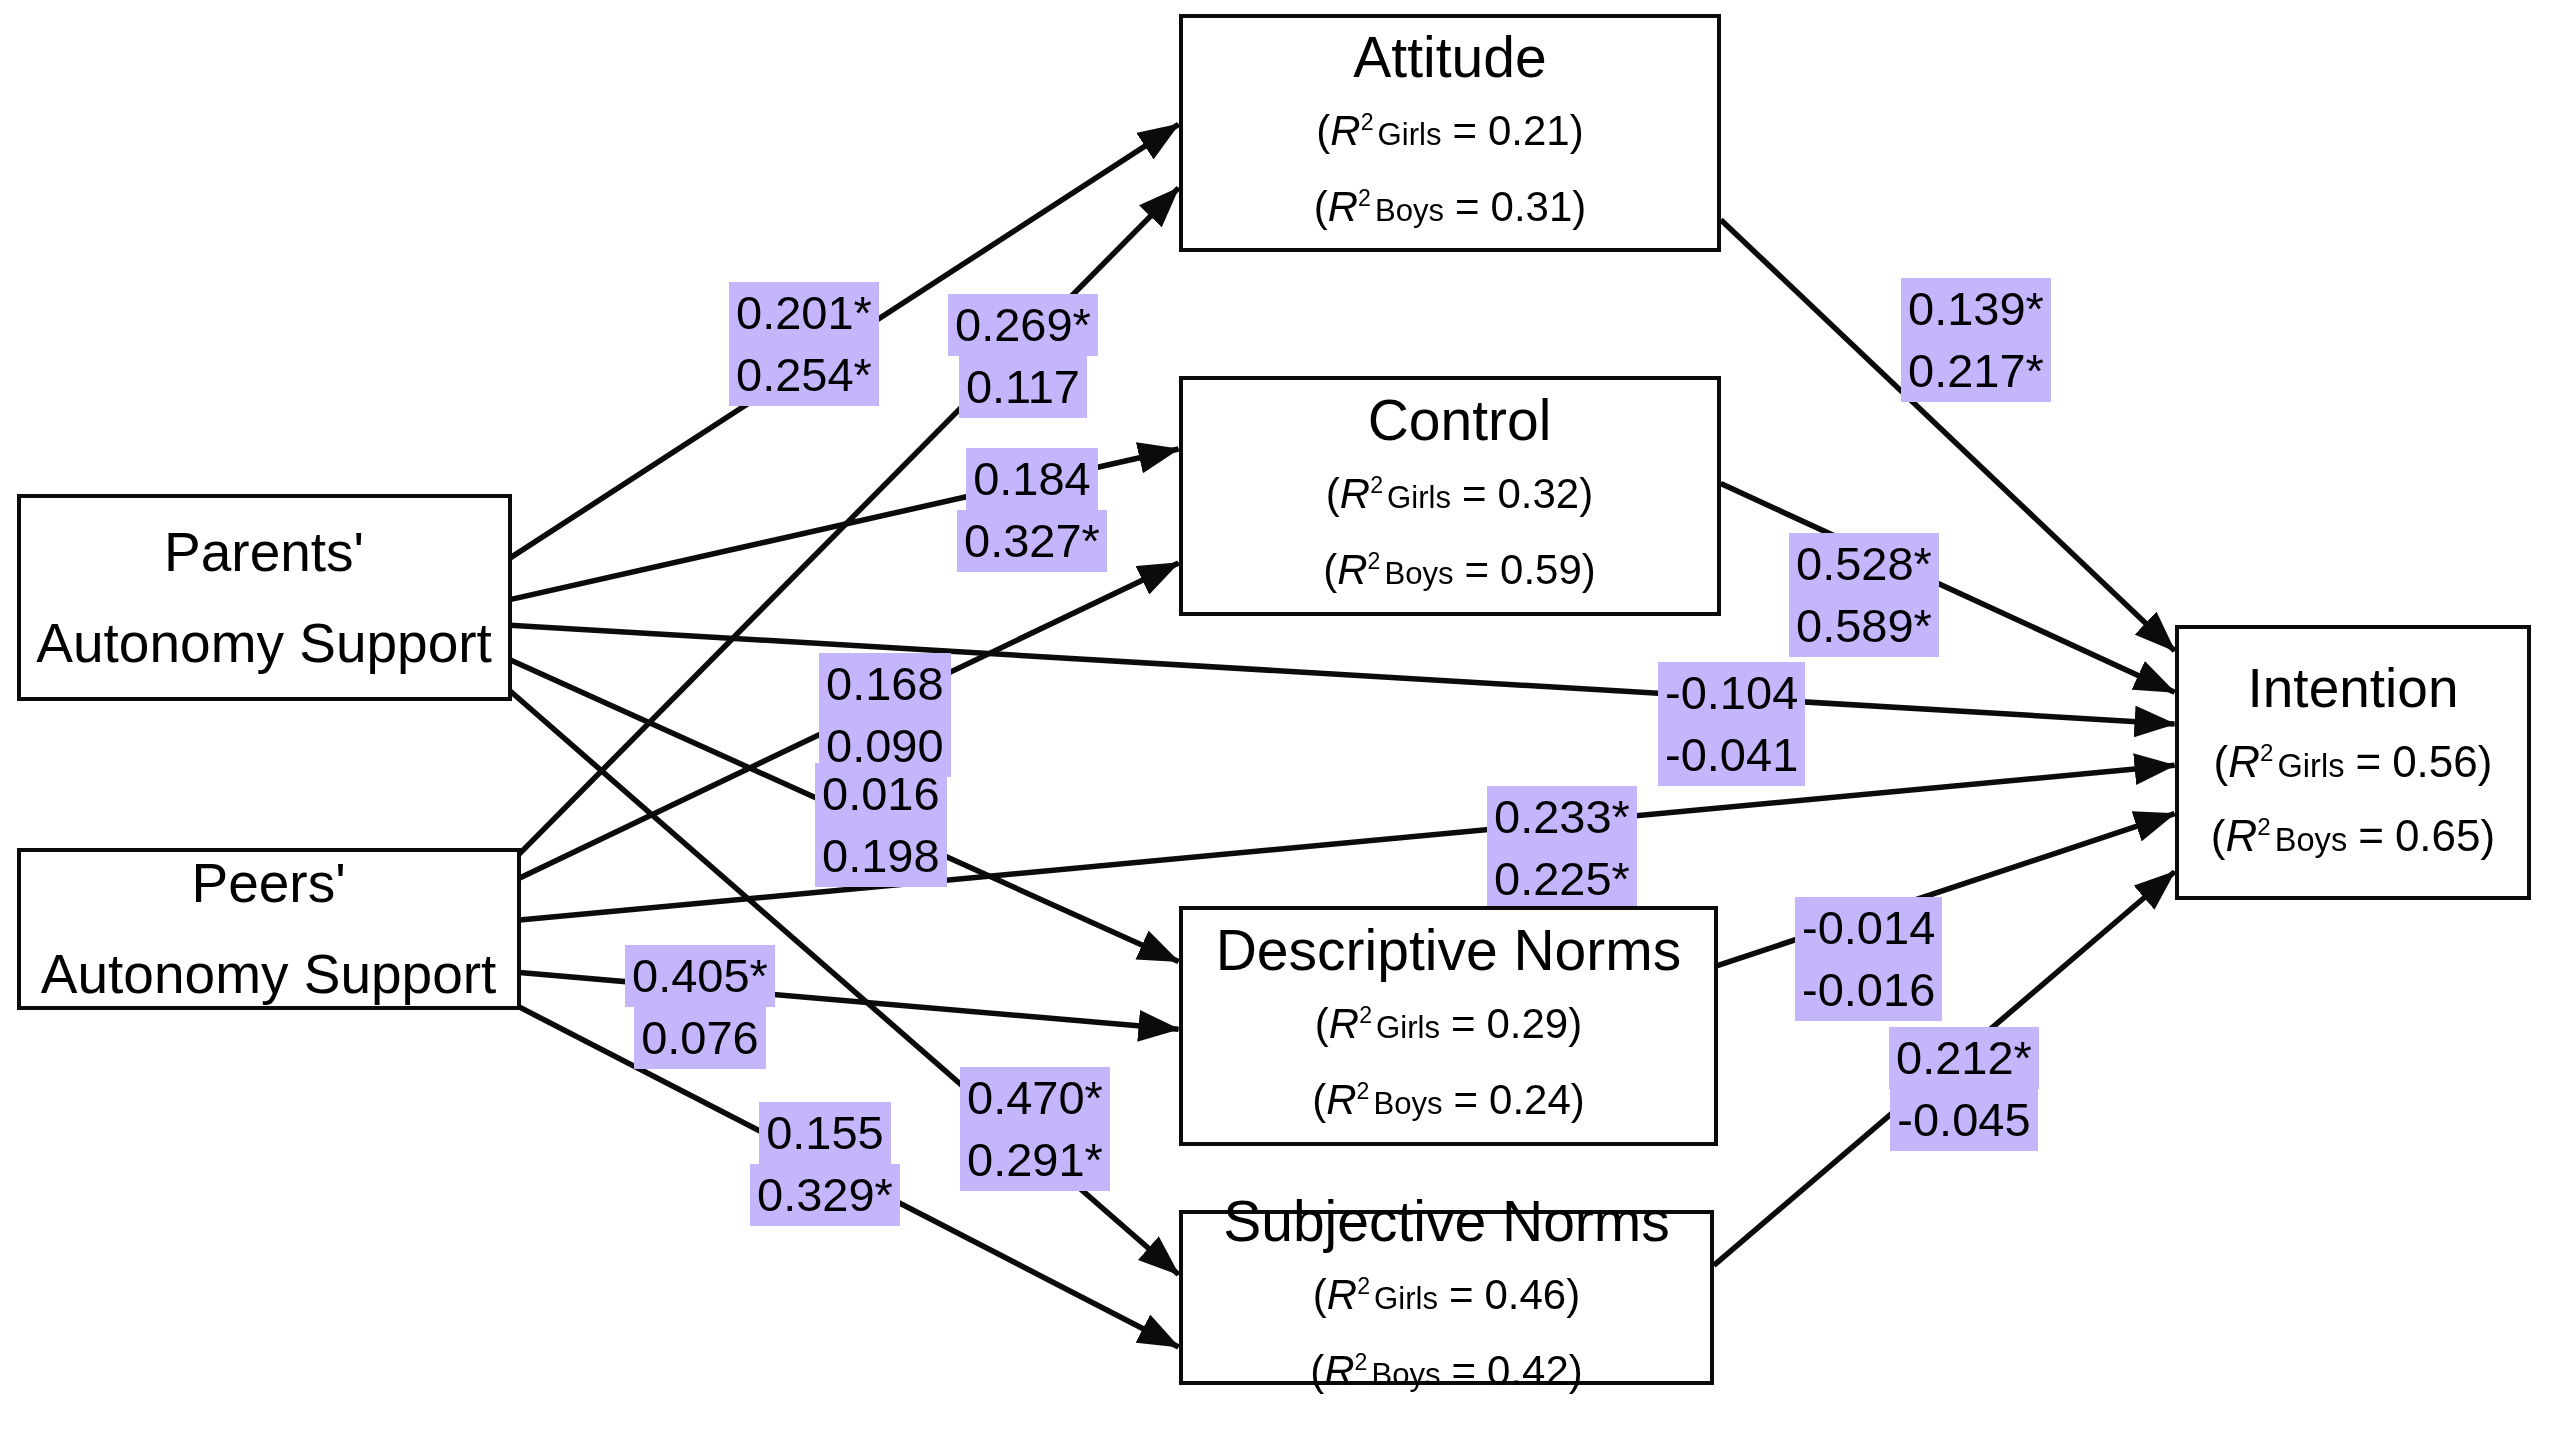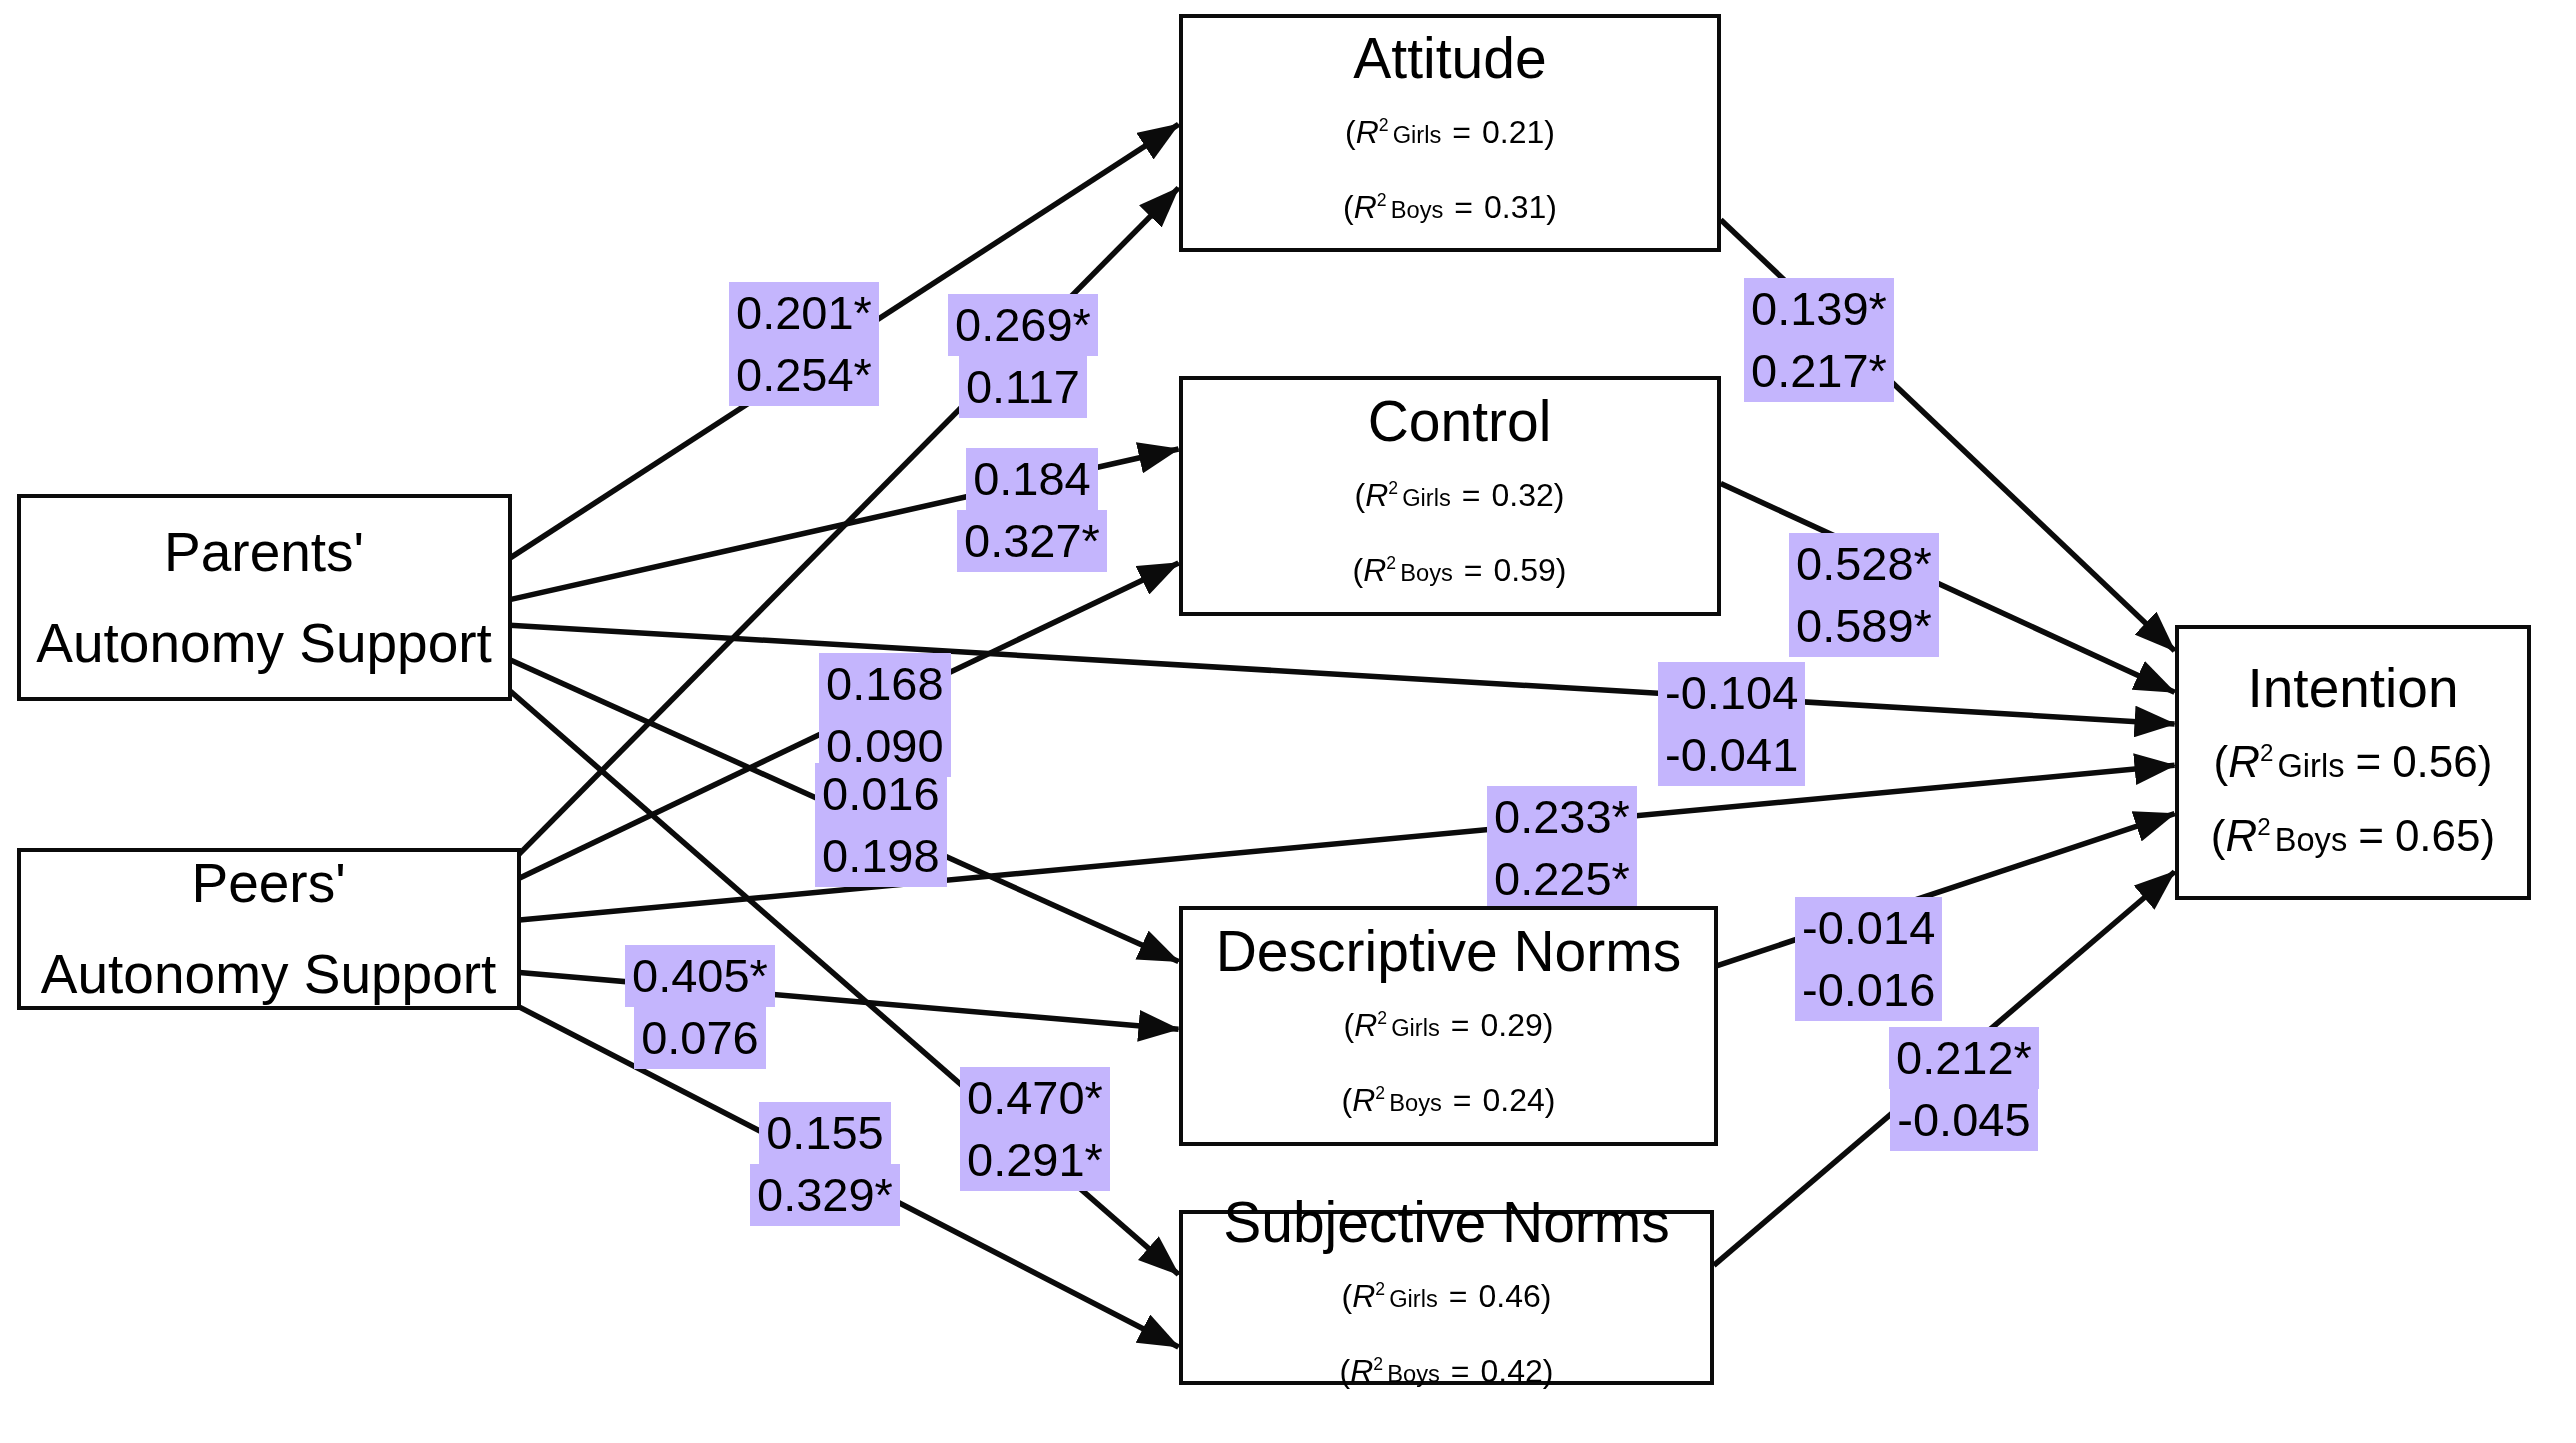--- a/index.html
+++ b/index.html
@@ -17,21 +17,21 @@
     position:absolute;
     background:#ffffff;
     border:4.8px solid #0b0b0b;
     box-sizing:border-box;
     display:flex;flex-direction:column;
     align-items:center;justify-content:center;
     text-align:center;
   }
   .box-title{font-size:57px;line-height:75px;white-space:nowrap;}
   .exo .box-title{font-size:55px;line-height:91px;}
-  .r2-line{font-size:32px;line-height:72px;white-space:nowrap;}
+  .r2-line{font-size:42px;line-height:72px;white-space:nowrap;}
   .outcome .box-title{font-size:55px;line-height:77px;}
   .outcome .r2-line{font-size:44px;line-height:69px;}
   .ri{font-style:italic;}
   sup{font-size:55%;vertical-align:super;line-height:0;}
   .grp{font-size:74%;margin-left:4.1px;}
   .eq{margin:0 11px;}
   .coef{
     position:absolute;
     display:flex;flex-direction:column;align-items:center;
     font-size:47px;line-height:62px;
@@ -90,21 +90,21 @@
     <div>0.076</div>
   </div>
   <div class="coef" style="left:960px;top:1067px;">
     <div>0.470*</div>
     <div>0.291*</div>
   </div>
   <div class="coef" style="left:750px;top:1102px;justify-content:center;">
     <div>0.155</div>
     <div>0.329*</div>
   </div>
-  <div class="coef" style="left:1744px;top:278px;">
+  <div class="coef" style="left:1901px;top:278px;">
     <div>0.139*</div>
     <div>0.217*</div>
   </div>
   <div class="coef" style="left:1789px;top:533px;">
     <div>0.528*</div>
     <div>0.589*</div>
   </div>
   <div class="coef" style="left:1658px;top:662px;">
     <div>-0.104</div>
     <div>-0.041</div>

